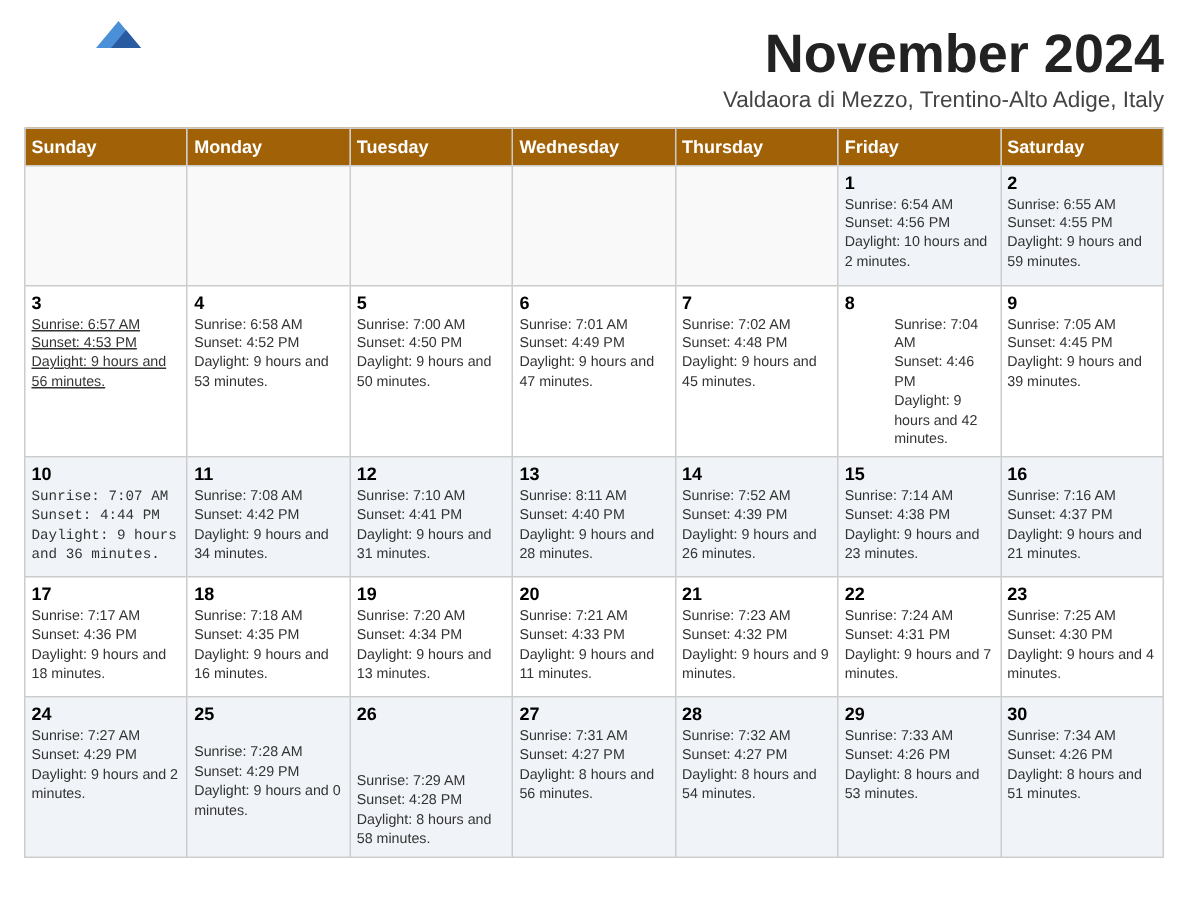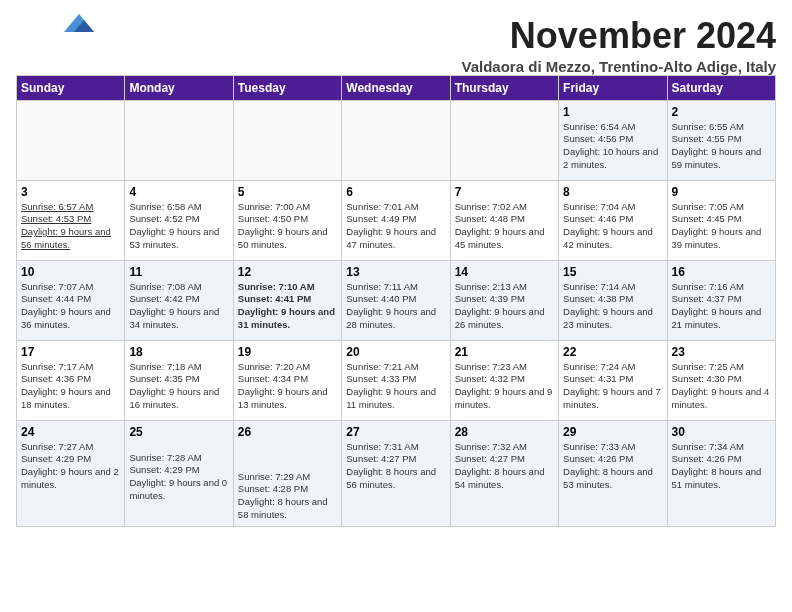--- a/index.html
+++ b/index.html
@@ -7,20 +7,21 @@
       font-family: Arial, sans-serif;
       background: #fff;
       width: 792px;
       min-height: 612px;
       padding: 16px;
     }
     .header-section {
       display: flex;
       align-items: flex-start;
       justify-content: space-between;
+      margin-bottom: 10px;
     }
     .logo {
       display: flex;
       flex-direction: column;
       align-items: flex-start;
     }
     .logo-text {
       font-size: 22px;
       font-weight: bold;
       color: #333;
@@ -39,29 +40,28 @@
     .month-title {
       font-size: 36px;
       font-weight: bold;
       color: #222;
       line-height: 1.1;
     }
     .subtitle {
       font-size: 15px;
       color: #444;
       margin-top: 2px;
-      font-weight: bold;
     }
     table {
       width: 100%;
       border-collapse: collapse;
       font-size: 10.5px;
     }
     thead tr th {
-      background-color: #4c1d95;
+      background-color: #a16207;
       color: #fff;
       padding: 5px 4px;
       text-align: left;
       font-size: 12px;
       font-weight: bold;
       border: 1px solid #ccc;
     }
     tbody tr td {
       vertical-align: top;
       border: 1px solid #ccc;
@@ -170,59 +170,59 @@
 Daylight: 9 hours and 47 minutes.</div>
         </td>
         <td>
           <span class="day-number">7</span>
           <div class="day-info" style="white-space: pre-line;">Sunrise: 7:02 AM
 Sunset: 4:48 PM
 Daylight: 9 hours and 45 minutes.</div>
         </td>
         <td>
           <span class="day-number">8</span>
-          <div class="day-info" style="white-space: pre-line;">Sunrise: 7:04 AM
+          <div class="day-info" style="white-space: pre-line; margin-left: 33px;">Sunrise: 7:04 AM
 Sunset: 4:46 PM
 Daylight: 9 hours and 42 minutes.</div>
         </td>
         <td>
           <span class="day-number">9</span>
           <div class="day-info" style="white-space: pre-line;">Sunrise: 7:05 AM
 Sunset: 4:45 PM
 Daylight: 9 hours and 39 minutes.</div>
         </td>
       </tr>
       <tr>
         <td>
           <span class="day-number">10</span>
-          <div class="day-info" style="white-space: pre-line;">Sunrise: 7:07 AM
+          <div class="day-info" style="white-space: pre-line; font-family: Liberation Mono, monospace;">Sunrise: 7:07 AM
 Sunset: 4:44 PM
 Daylight: 9 hours and 36 minutes.</div>
         </td>
         <td>
           <span class="day-number">11</span>
           <div class="day-info" style="white-space: pre-line;">Sunrise: 7:08 AM
 Sunset: 4:42 PM
 Daylight: 9 hours and 34 minutes.</div>
         </td>
         <td>
           <span class="day-number">12</span>
-          <div class="day-info" style="white-space: pre-line; font-weight: bold;">Sunrise: 7:10 AM
+          <div class="day-info" style="white-space: pre-line;">Sunrise: 7:10 AM
 Sunset: 4:41 PM
 Daylight: 9 hours and 31 minutes.</div>
         </td>
         <td>
           <span class="day-number">13</span>
-          <div class="day-info" style="white-space: pre-line;">Sunrise: 7:11 AM
+          <div class="day-info" style="white-space: pre-line;">Sunrise: 8:11 AM
 Sunset: 4:40 PM
 Daylight: 9 hours and 28 minutes.</div>
         </td>
         <td>
           <span class="day-number">14</span>
-          <div class="day-info" style="white-space: pre-line;">Sunrise: 2:13 AM
+          <div class="day-info" style="white-space: pre-line;">Sunrise: 7:52 AM
 Sunset: 4:39 PM
 Daylight: 9 hours and 26 minutes.</div>
         </td>
         <td>
           <span class="day-number">15</span>
           <div class="day-info" style="white-space: pre-line;">Sunrise: 7:14 AM
 Sunset: 4:38 PM
 Daylight: 9 hours and 23 minutes.</div>
         </td>
         <td>

